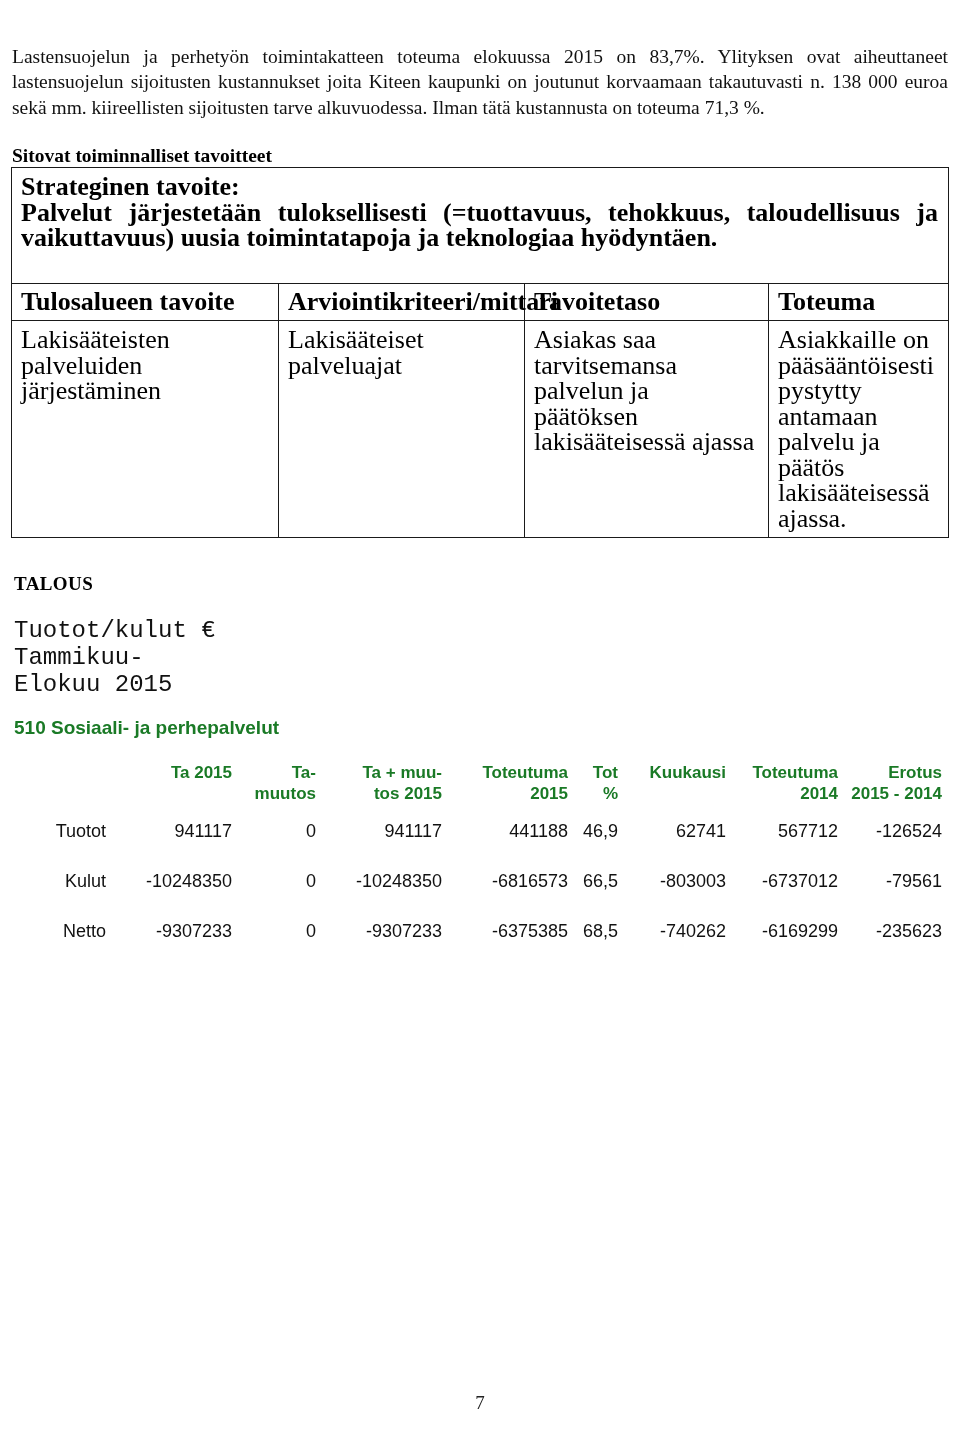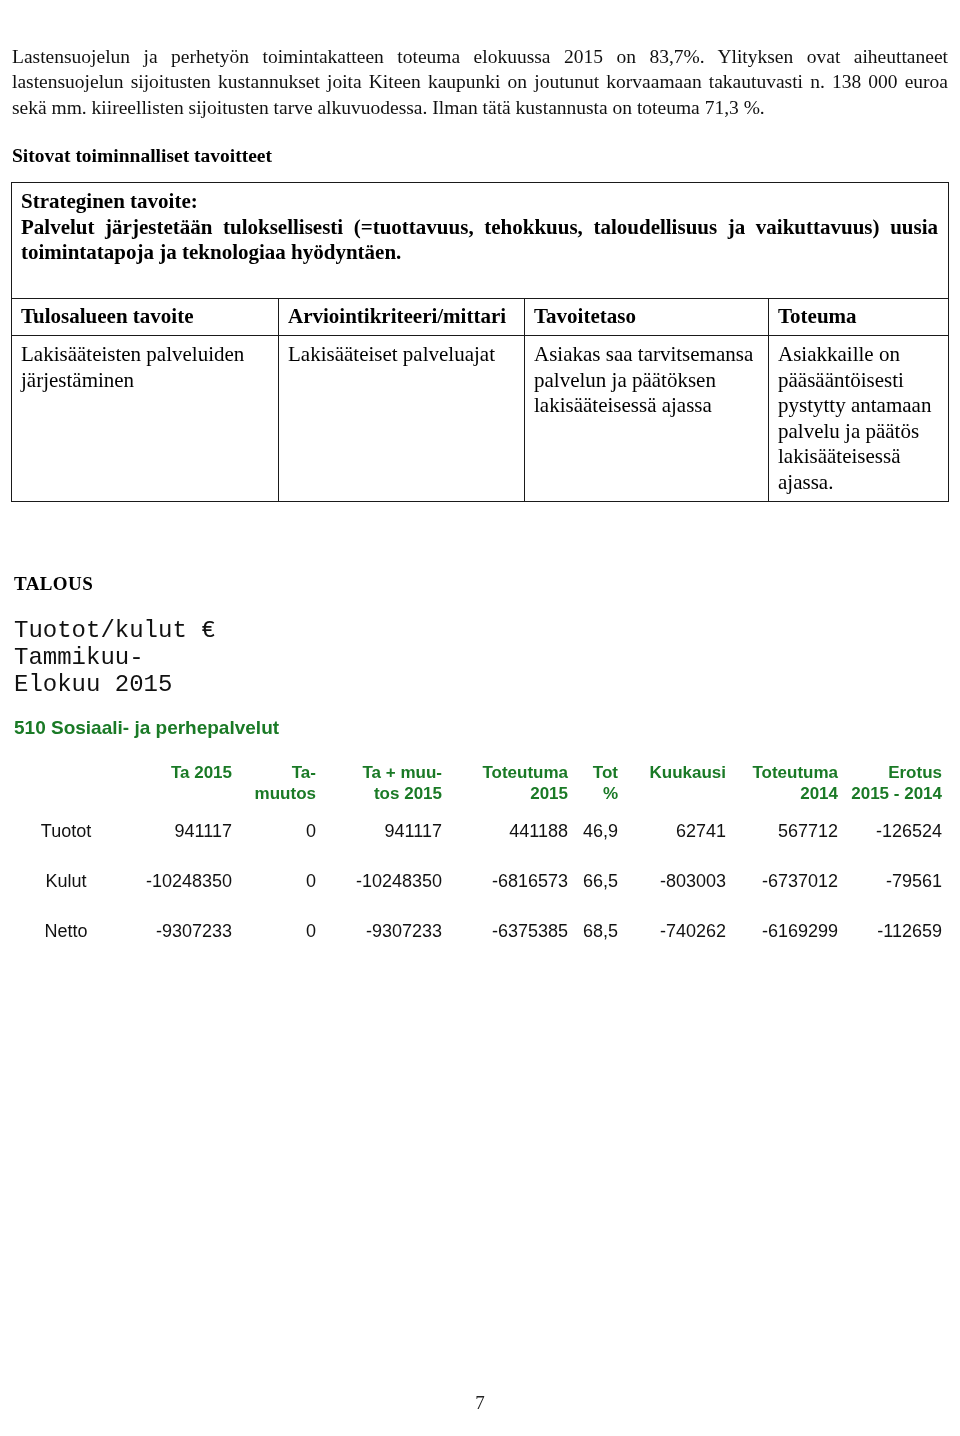--- a/index.html
+++ b/index.html
@@ -48,26 +48,26 @@
     font-weight: bold;
     line-height: 25px;
     color: #000000;
     margin-top: 24px;
   }
 
   
   .goals-table {
     position: absolute;
     left: 11px;
-    top: 182px;
+    top: 167px;
     width: 937px;
     border-collapse: collapse;
     table-layout: fixed;
     font-family: "Liberation Serif", "DejaVu Serif", serif;
-    font-size: 21px;
+    font-size: 26px;
     line-height: 25.5px;
   }
   .goals-table td, .goals-table th {
     border: 1.3px solid #1a1a1a;
     vertical-align: top;
     padding: 6px 10px 6px 9px;
     text-align: left;
     font-weight: normal;
   }
   .strategic-cell {
@@ -154,21 +154,21 @@
   .fin-table th.h-label { text-align: left; }
   .fin-table td {
     color: #111111;
     text-align: right;
     padding: 15px 4px 14px 2px;
     border: none;
     font-size: 18px;
     white-space: nowrap;
   }
   .fin-table td.c-label {
-    text-align: center;
+    text-align: right;
     padding-left: 12px;
   }
 
   .fc-0 { width: 96px; }
   .fc-1 { width: 126px; }
   .fc-2 { width: 84px; }
   .fc-3 { width: 126px; }
   .fc-4 { width: 126px; }
   .fc-5 { width: 50px; }
   .fc-6 { width: 108px; }
@@ -289,20 +289,20 @@
       </tr>
       <tr>
         <td class="c-label">Netto</td>
         <td>-9307233</td>
         <td>0</td>
         <td>-9307233</td>
         <td>-6375385</td>
         <td>68,5</td>
         <td>-740262</td>
         <td>-6169299</td>
-        <td>-112659</td>
+        <td>-235623</td>
       </tr>
     </tbody>
   </table>
 
   <div class="page-number">7</div>
 
 </div>
 
 </body></html>

